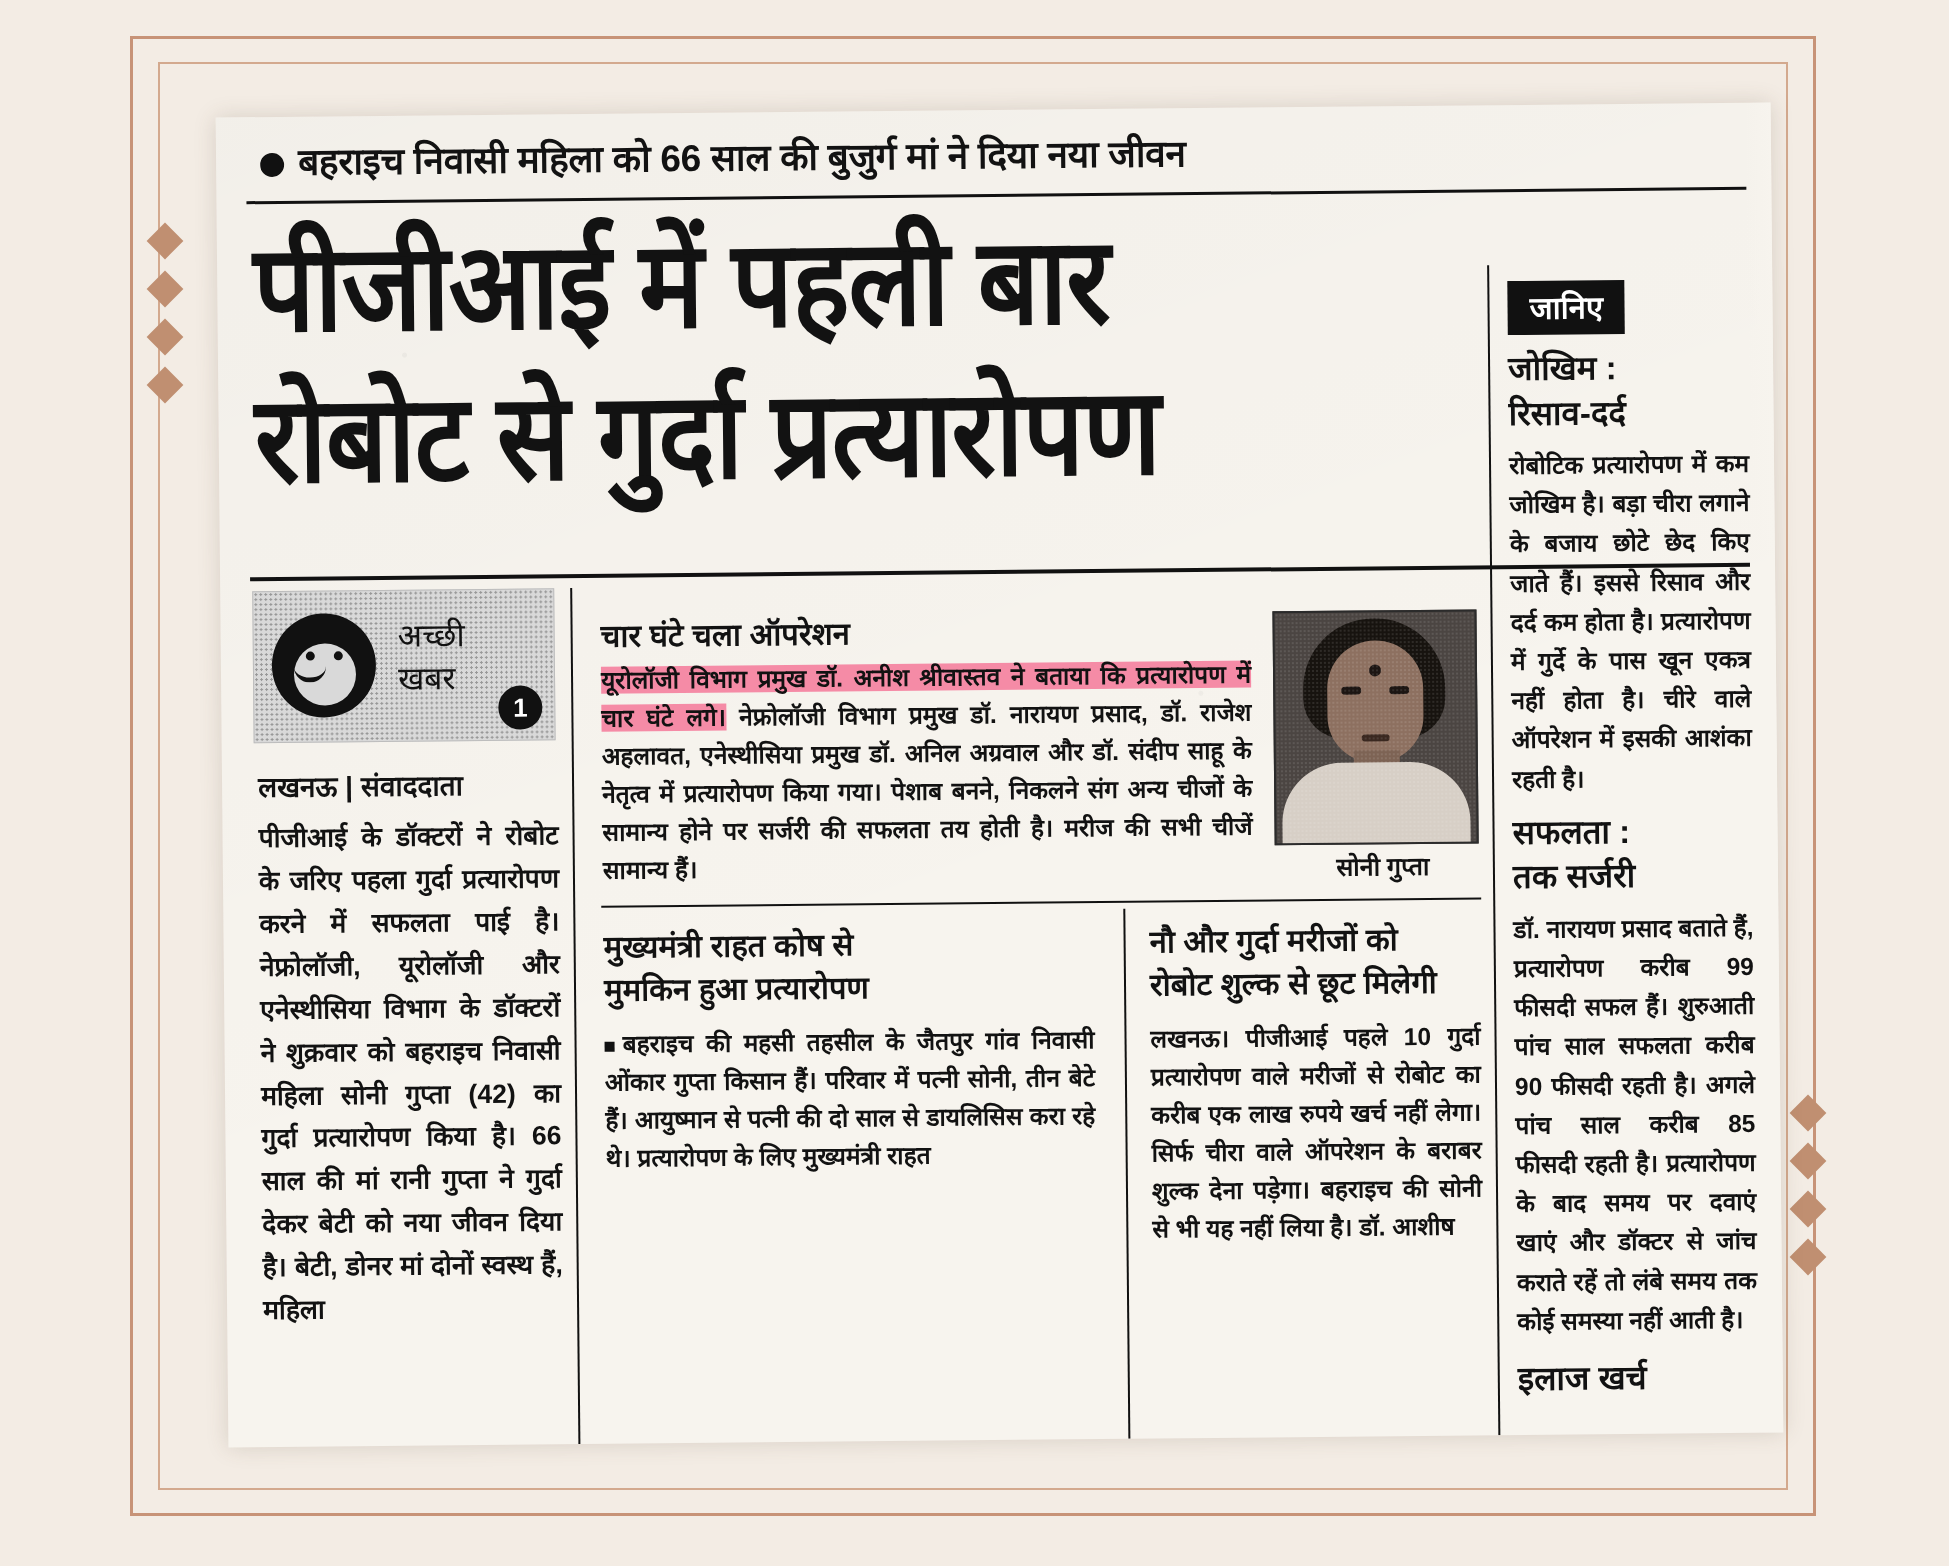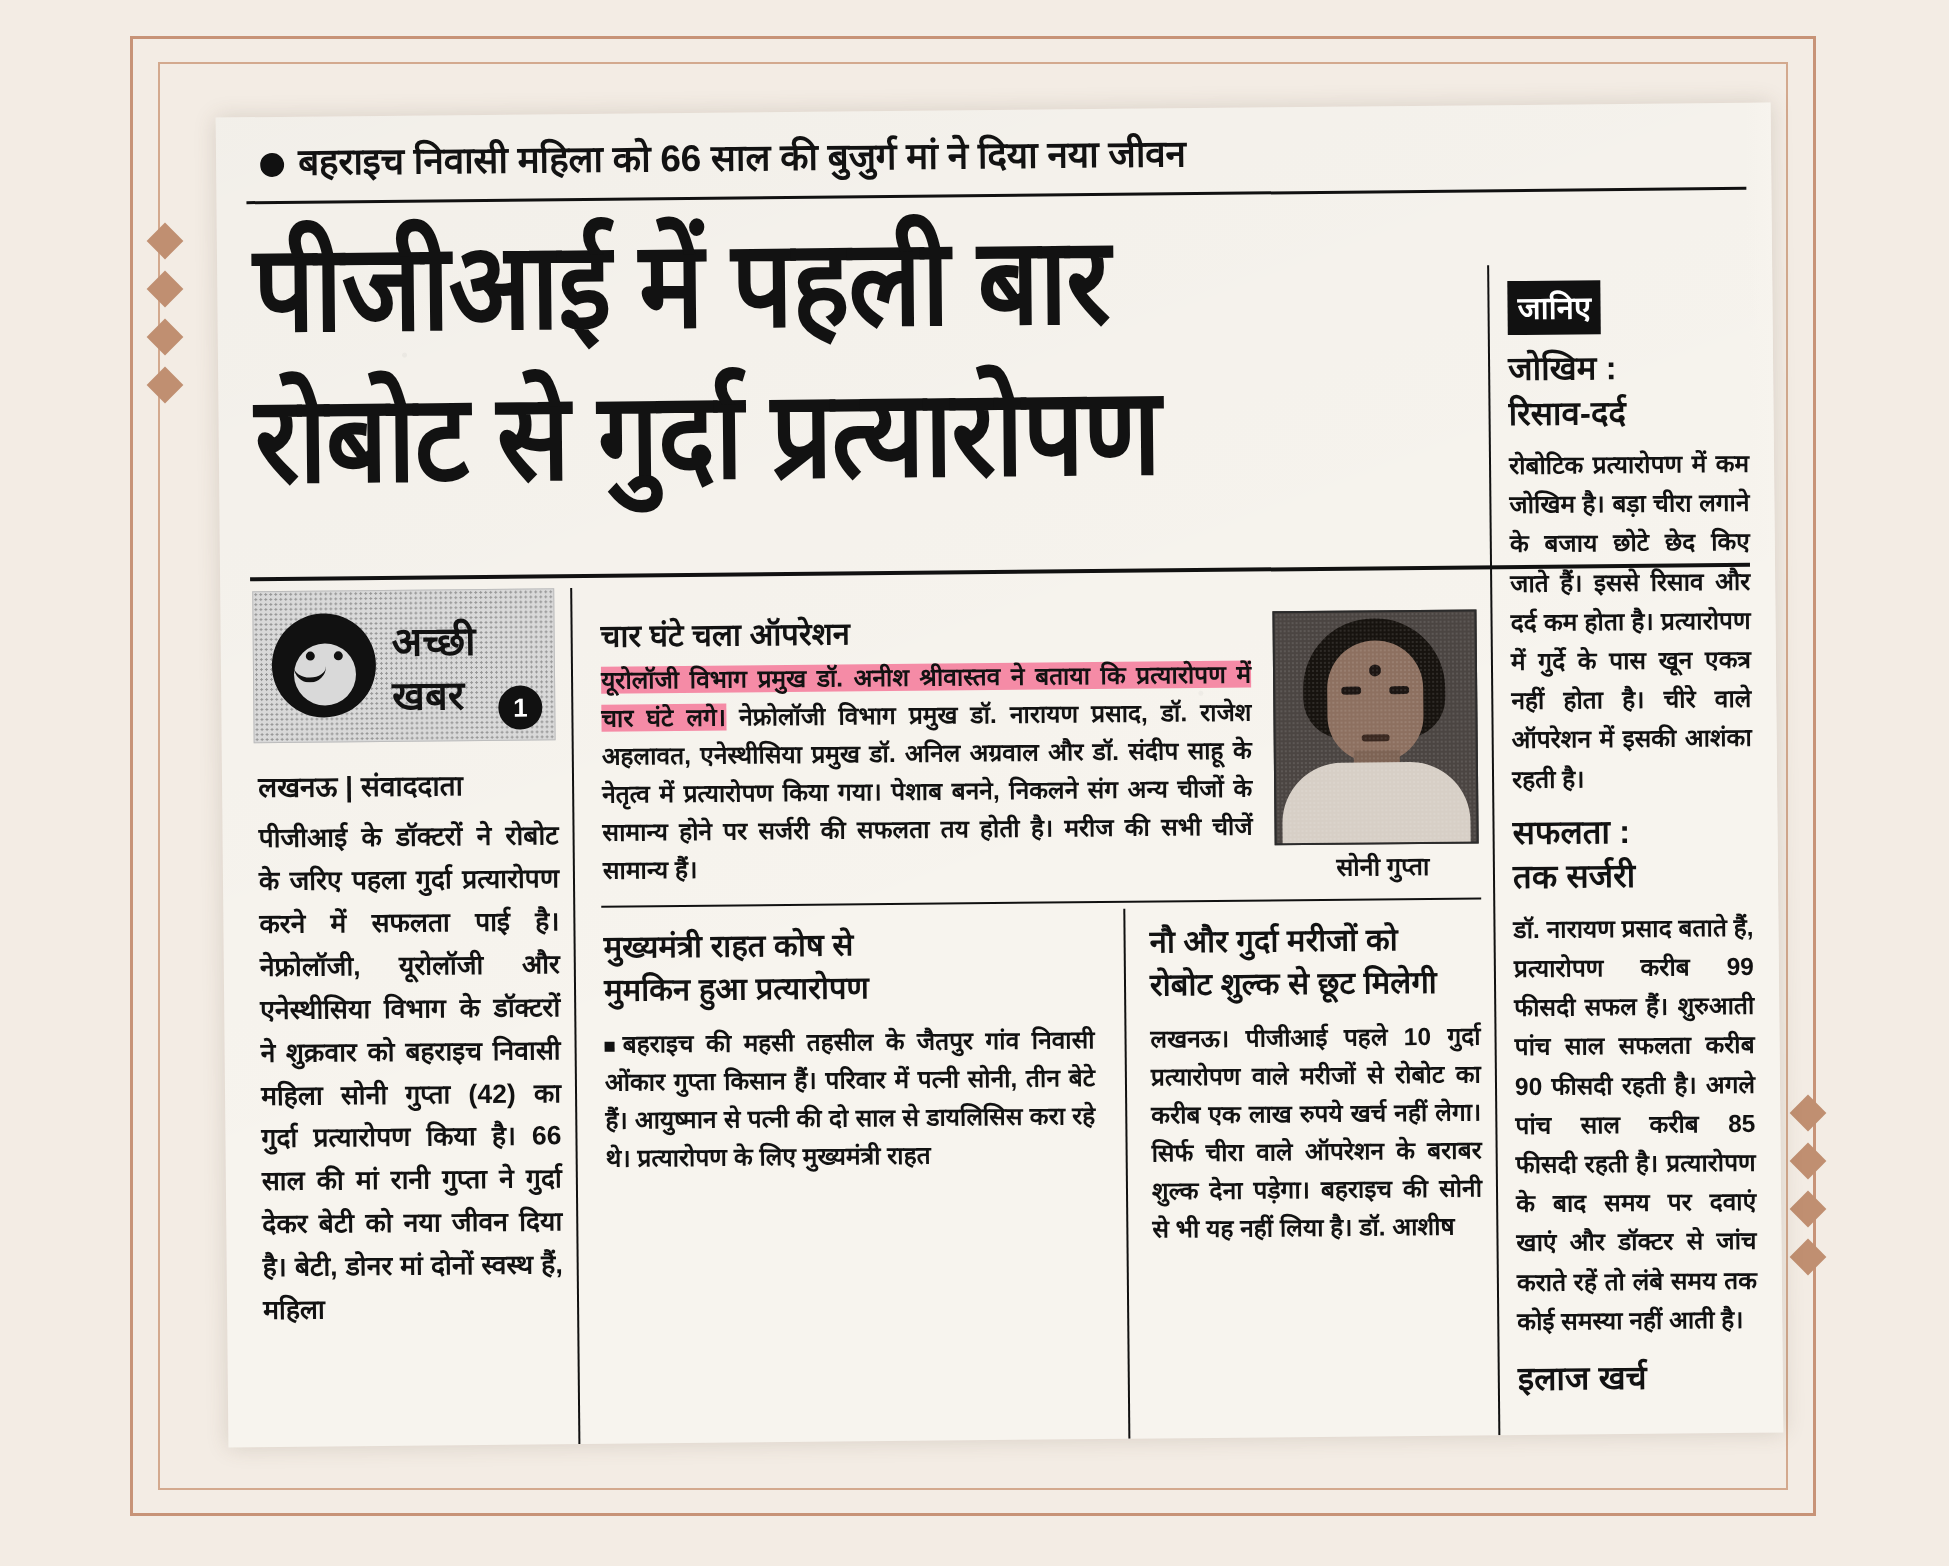--- a/index.html
+++ b/index.html
@@ -171,24 +171,24 @@
     border-radius: 0 0 30px 30px;
     z-index: 3;
   }
   .logo-eye {
     position: absolute;
     width: 9px; height: 9px; border-radius: 50%;
     background: #111; z-index: 3;
   }
   .logo-text {
     position: absolute;
-    left: 138px;
+    left: 144px;
     top: 24px;
-    font-size: 40px;
-    font-weight: bold;
+    font-size: 32px;
+    font-weight: normal;
     line-height: 1.35;
   }
   .logo-num {
     position: absolute;
     right: 12px;
     bottom: 10px;
     width: 44px;
     height: 44px;
     border-radius: 50%;
     background: #111;
@@ -293,21 +293,21 @@
     font-weight: bold;
   }
 
   
   .right-col { position: absolute; left: 1290px; top: 176px; width: 240px; }
   .rc-black {
     background: #111;
     color: #fff;
     font-size: 31px;
     font-weight: bold;
-    padding: 5px 10px 7px;
+    padding: 5px 22px 7px;
     display: inline-block;
     white-space: nowrap;
   }
   .rc-head {
     font-size: 33px;
     font-weight: bold;
     line-height: 1.35;
     margin-top: 12px;
     white-space: nowrap;
   }

